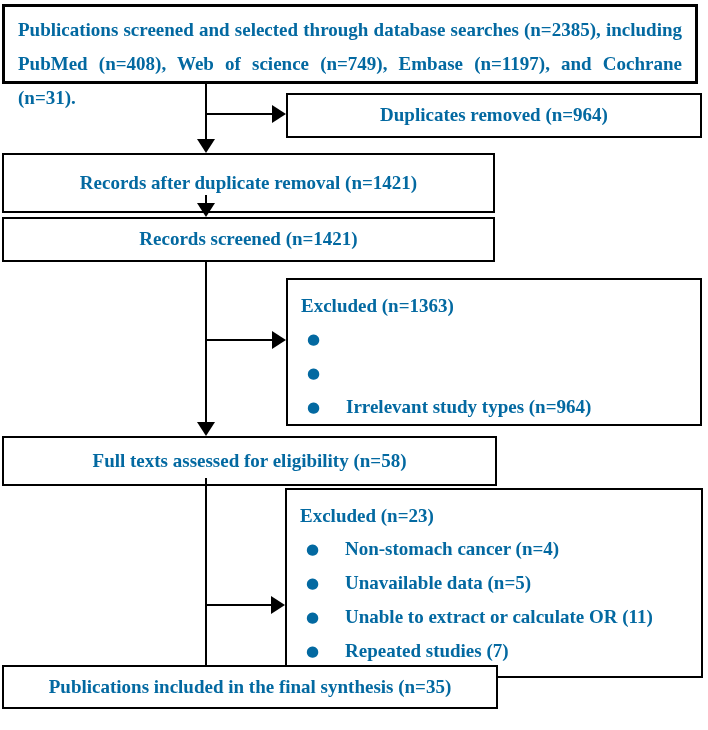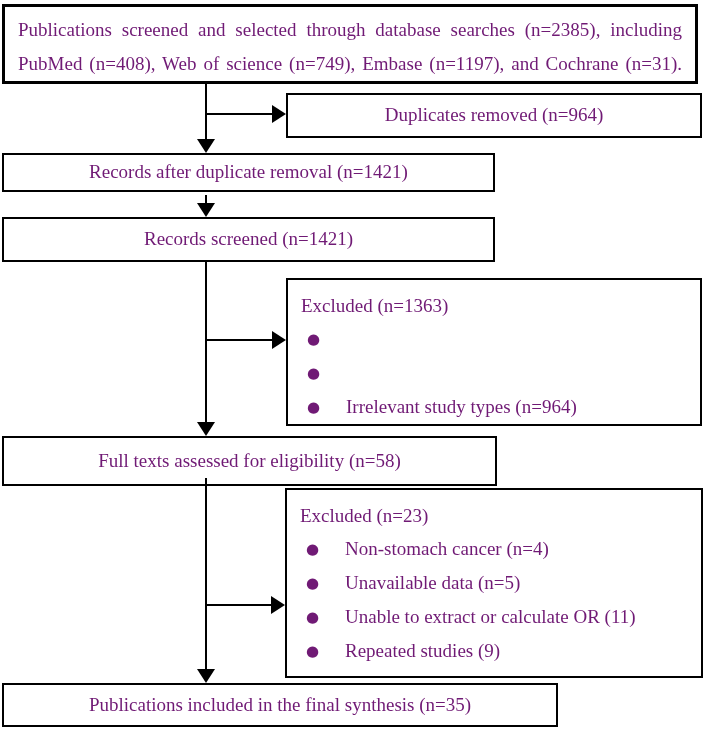--- a/index.html
+++ b/index.html
@@ -1,19 +1,19 @@
 <!DOCTYPE html>
 <html><head>
 <meta charset="utf-8">
 <style>
   html,body{margin:0;padding:0;background:#ffffff;}
   #canvas{
     position:relative;width:708px;height:730px;background:#ffffff;
     font-family:"Liberation Serif","DejaVu Serif",serif;
-    font-weight:normal;color:#701a75;overflow:hidden;
+    font-weight:bold;color:#0369a1;overflow:hidden;
   }
   .box{
     position:absolute;background:#ffffff;border:2.5px solid #000000;
     box-sizing:border-box;font-size:19px;line-height:1.2;
   }
   .box.center{display:flex;align-items:center;justify-content:center;text-align:center;}
   .topbox{border-width:3px;padding:6px 13px 0 13px;}
   .topbox .jline{text-align:justify;text-align-last:justify;line-height:34px;white-space:normal;}
   .excl-header{padding:10px 0 0 13px;line-height:32px;}
   .bullet-row{display:flex;align-items:center;padding-left:19px;height:33px;margin-top:1px;}
@@ -46,21 +46,21 @@
 
   <div class="vline" style="left:205px;top:84px;height:62px;"></div>
   <div class="arrow-down" style="left:197px;top:139px;"></div>
   <div class="hline" style="left:205px;top:113px;width:70px;"></div>
   <div class="arrow-right" style="left:272px;top:105px;"></div>
 
   <div class="box center" style="left:286px;top:93px;width:416px;height:45px;">
     <span>Duplicates removed (n=964)</span>
   </div>
 
-  <div class="box center" style="left:2px;top:153px;width:493px;height:39px;">
+  <div class="box center" style="left:2px;top:153px;width:493px;height:60px;">
     <span>Records after duplicate removal (n=1421)</span>
   </div>
 
   <div class="vline" style="left:205px;top:195px;height:12px;"></div>
   <div class="arrow-down" style="left:197px;top:203px;"></div>
 
   <div class="box center" style="left:2px;top:217px;width:493px;height:45px;">
     <span>Records screened (n=1421)</span>
   </div>
 
@@ -101,21 +101,21 @@
     <div class="bullet-row">
       <span class="bullet">●</span>
       <span>Unavailable data (n=5)</span>
     </div>
     <div class="bullet-row">
       <span class="bullet">●</span>
       <span>Unable to extract or calculate OR (11)</span>
     </div>
     <div class="bullet-row">
       <span class="bullet">●</span>
-      <span>Repeated studies (9)</span>
+      <span>Repeated studies (7)</span>
     </div>
   </div>
 
-  <div class="box center" style="left:2px;top:683px;width:556px;height:44px;align-items:center;">
+  <div class="box center" style="left:2px;top:665px;width:496px;height:44px;align-items:center;">
     <span>Publications included in the final synthesis (n=35)</span>
   </div>
 
 </div>
 
 </body></html>

